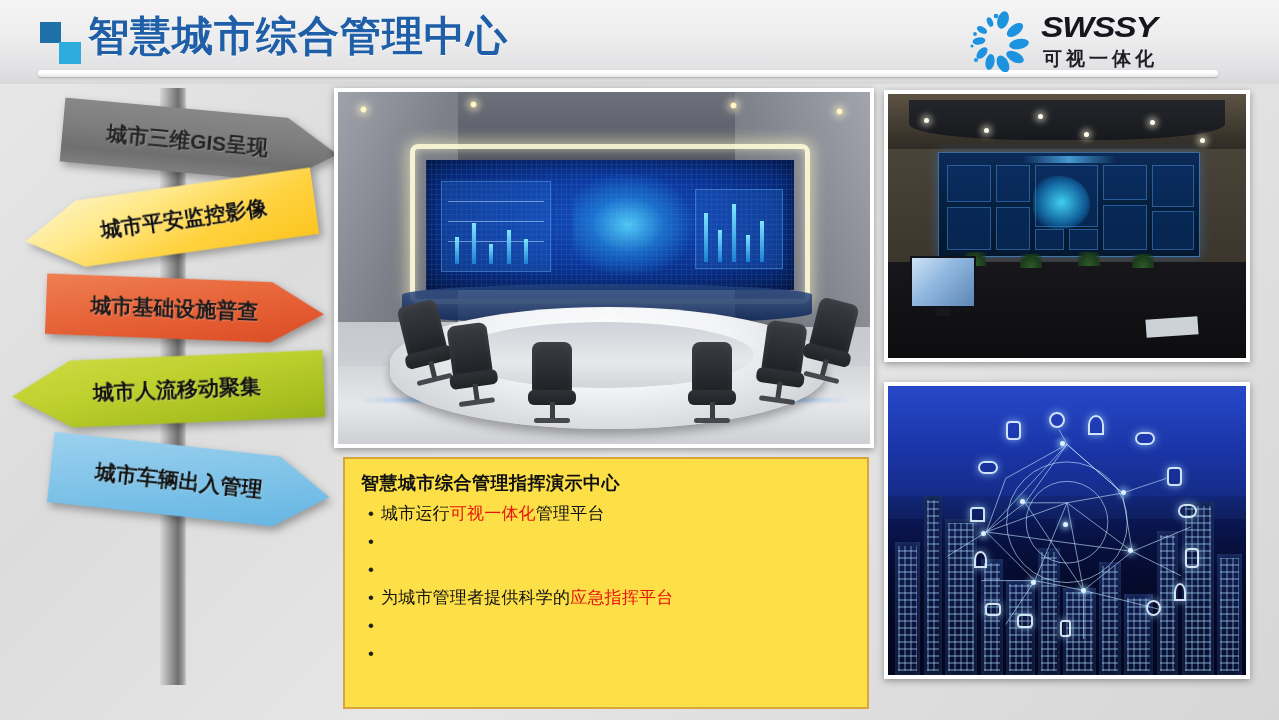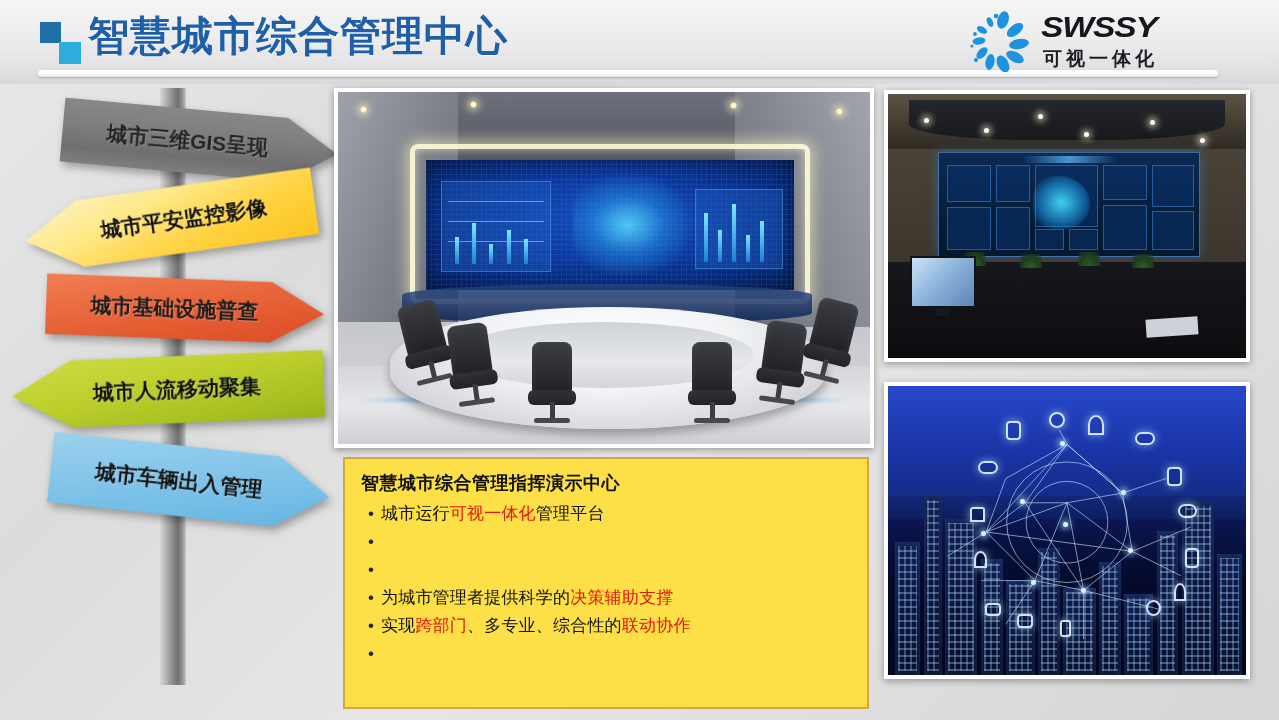--- a/index.html
+++ b/index.html
@@ -495,23 +495,22 @@
         <span class="txt"><span>城市运行</span><span class="hl" style="color: rgb(232, 18, 12);">可视一体化</span><span>管理平台</span></span>
       </div>
       <div class="bullet">
         <span class="dot">•</span>
       </div>
       <div class="bullet">
         <span class="dot">•</span>
       </div>
       <div class="bullet">
         <span class="dot">•</span>
-        <span class="txt"><span>为城市管理者提供科学的</span><span class="hl" style="color: rgb(232, 18, 12);">决策辅助支撑</span></span>
+        <span class="txt"><span>为城市管理者提供科学的</span><span class="hl" style="color: rgb(232, 18, 12);">应急指挥平台</span></span>
       </div>
       <div class="bullet">
         <span class="dot">•</span>
-        <span class="txt"><span>实现</span><span class="hl" style="color: rgb(232, 18, 12);">跨部门</span><span>、多专业、综合性的</span><span class="hl" style="color: rgb(232, 18, 12);">联动协作</span></span>
       </div>
       <div class="bullet">
         <span class="dot">•</span>
       </div>
     </div>
 </div>
 
 </body></html>

